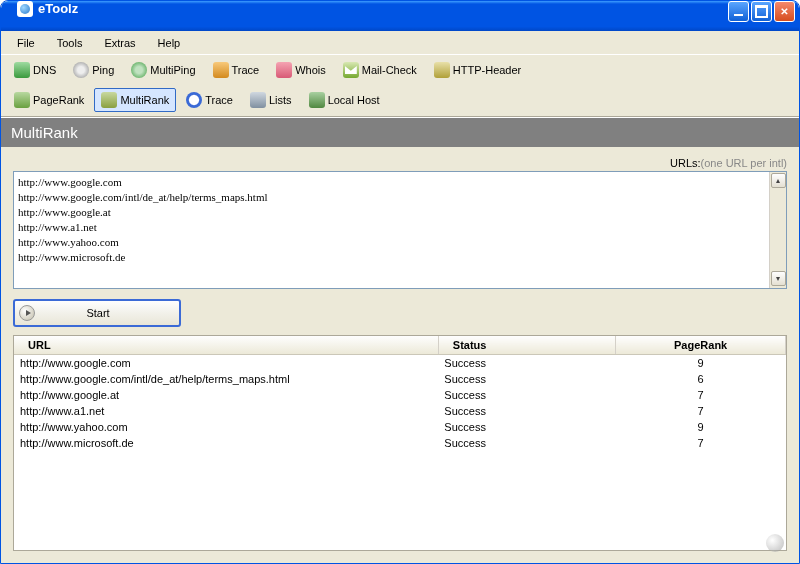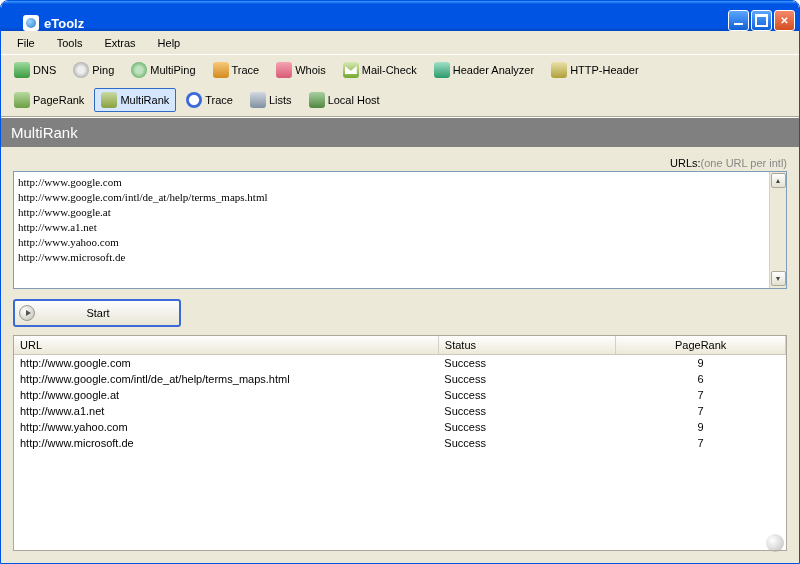--- a/index.html
+++ b/index.html
@@ -18,22 +18,22 @@
   border-radius: 8px 8px 0 0;
   overflow: hidden;
   background: #ece9d8;
   display: flex;
   flex-direction: column;
 }
 .titlebar {
   height: 30px;
   background: linear-gradient(to bottom, #3c9cff 0%, #0054e3 10%, #0054e3 85%, #0047c7 100%);
   display: flex;
-  align-items: flex-end;
-  padding: 0 4px 0 22px;
+  align-items: flex-start;
+  padding: 0 4px 0 16px;
   border-radius: 7px 7px 0 0;
 }
 .titlebar-icon {
   width: 16px; height: 16px;
   background: #fff;
   border-radius: 3px;
   margin-right: 5px;
   position: relative;
 }
 .titlebar-icon::after {
@@ -141,24 +141,24 @@
   display:flex;align-items:center;justify-content:center;
 }
 .start-btn .play::after{content:"";width:0;height:0;border-left:5px solid #555;border-top:3px solid transparent;border-bottom:3px solid transparent;margin-left:2px;}
 .start-btn .lbl{flex:1;text-align:center;padding-right:18px;}
 .results {
   margin: 0 12px 12px; border:1px solid #aca899; background:#fff;
   flex:1; display:flex; flex-direction:column;
 }
 .results table{width:100%;border-collapse:collapse;table-layout:fixed;}
 .results th{
-  text-align:left; font-weight:normal;
+  text-align:left; font-weight:bold;
   background:linear-gradient(to bottom,#fefefe,#ece9d8);
   border-right:1px solid #d4d0c8;border-bottom:1px solid #cbc7b8;
-  padding:3px 6px;
+  padding:3px 14px;
 }
 .results th.page{text-align:center;}
 .results td{padding:2px 6px; border-bottom:0;}
 .results td.page{text-align:center;}
 .col-url{width:55%;} .col-status{width:23%;} .col-rank{width:22%;}
 
 .watermark{
   position:fixed; right:16px; bottom:12px;
   color:rgba(130,130,130,0.5); font-size:20px; font-weight:bold;
   letter-spacing:0.5px;
@@ -208,24 +208,20 @@
         <span class="ico trace"></span>
         <span>Trace</span>
       </span>
     <span class="tool">
         <span class="ico whois"></span>
         <span>Whois</span>
       </span>
     <span class="tool">
         <span class="ico mail"></span>
         <span>Mail-Check</span>
-      </span>
-    <span class="tool">
-        <span class="ico header"></span>
-        <span>Header Analyzer</span>
       </span>
     <span class="tool">
         <span class="ico http"></span>
         <span>HTTP-Header</span>
       </span>
 
     <div style="flex-basis:100%;height:0"></div>
 
     <span class="tool">
         <span class="ico pagerank"></span>

